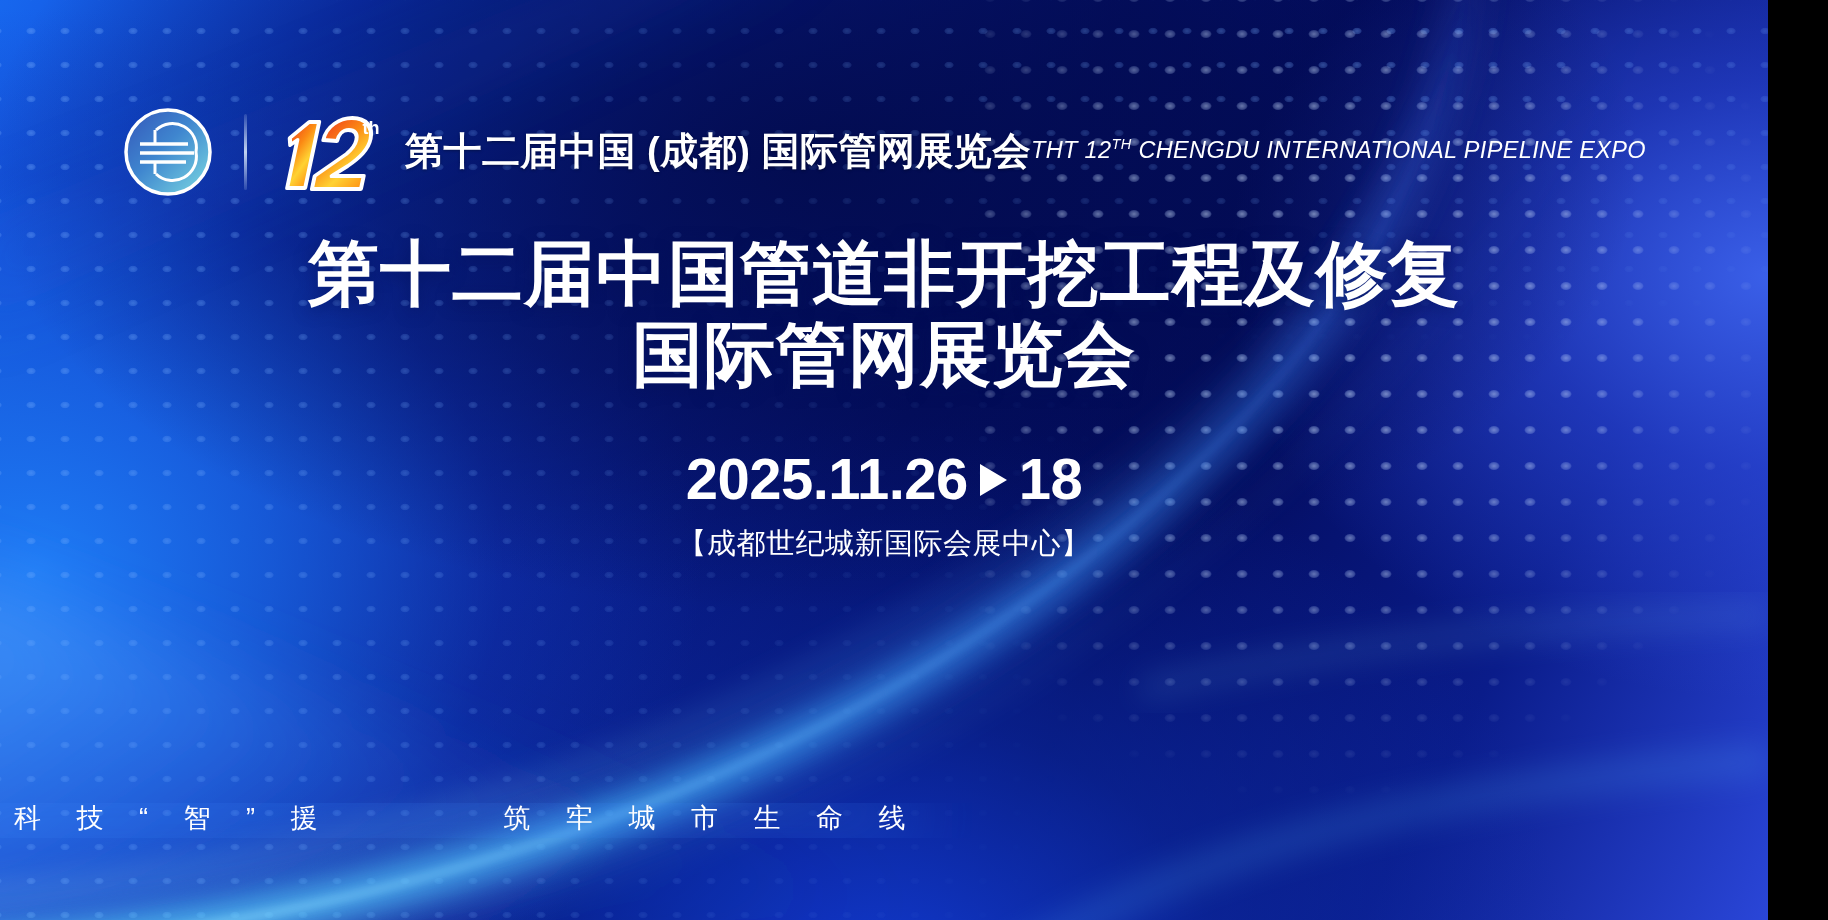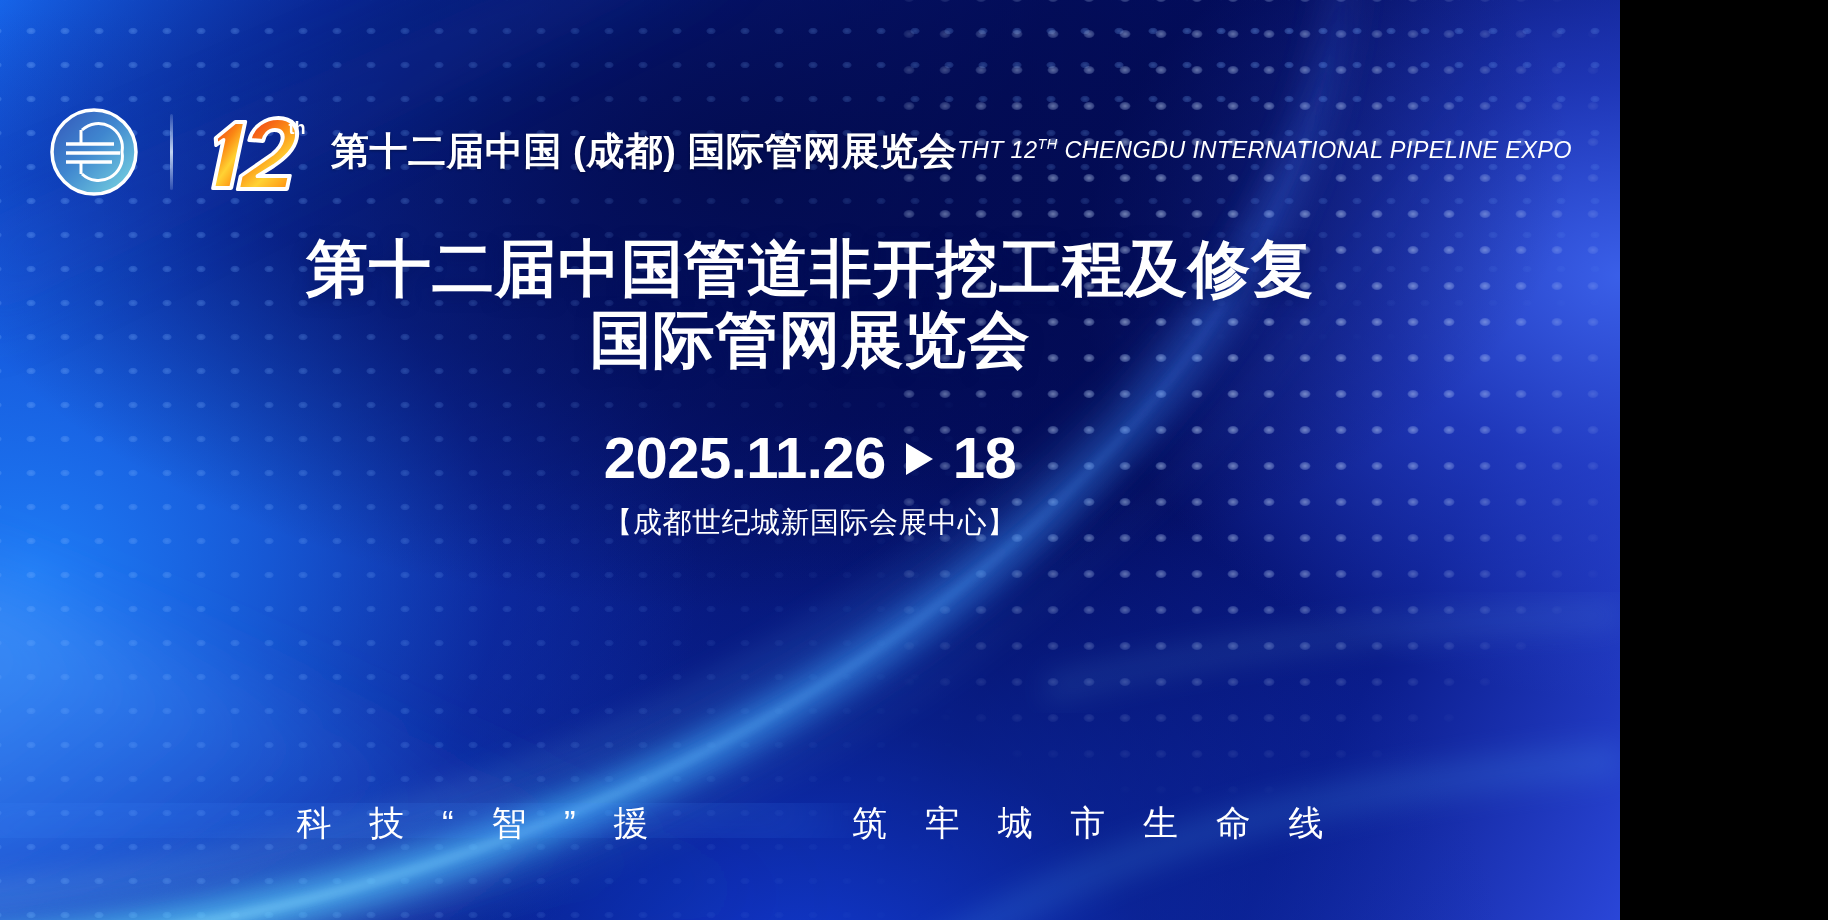--- a/index.html
+++ b/index.html
@@ -7,21 +7,21 @@
     margin: 0;
     padding: 0;
     background: #000;
   }
   body {
     font-family: "Liberation Sans", "DejaVu Sans", sans-serif;
   }
 
   #banner {
     position: relative;
-    width: 1620px;
+    width: 1768px;
     height: 920px;
     overflow: hidden;
     background: #a16207;
   }
 
   
   .bg-base {
     position: absolute;
     inset: 0;
     background:
@@ -119,35 +119,35 @@
   }
   .mast-en sup { font-size: 0.62em; vertical-align: super; }
 
   
   .title-block {
     margin-top: 34px;
     text-align: center;
     color: #ffffff;
   }
   .title-line {
-    font-size: 62px;
+    font-size: 71px;
     font-weight: bold;
     line-height: 1.14;
     letter-spacing: 1px;
     white-space: nowrap;
     text-shadow: 0 3px 16px rgba(0,16,90,0.55);
   }
 
   
   .date-row {
     margin-top: 54px;
     display: flex;
     align-items: center;
     justify-content: center;
-    gap: 20px;
+    gap: 12px;
     color: #ffffff;
   }
   .date-part {
     font-size: 58px;
     font-weight: bold;
     letter-spacing: -0.5px;
     line-height: 1;
   }
   .date-arrow {
     width: 0; height: 0;
@@ -172,23 +172,23 @@
     letter-spacing: 0.5px;
     text-align: center;
   }
 
   
   .slogan {
     position: absolute;
     left: 0;
     right: 0;
     top: 800px;
-    text-align: center;
-    color: #ffffff;
-    font-size: 35px;
+    text-align: left;
+    color: #ffffff;
+    font-size: 27px;
     font-weight: normal;
     letter-spacing: 14px;
     text-indent: 14px;
     white-space: pre;
   }
 </style>
 </head>
 <body>
 
 <div id="banner">

